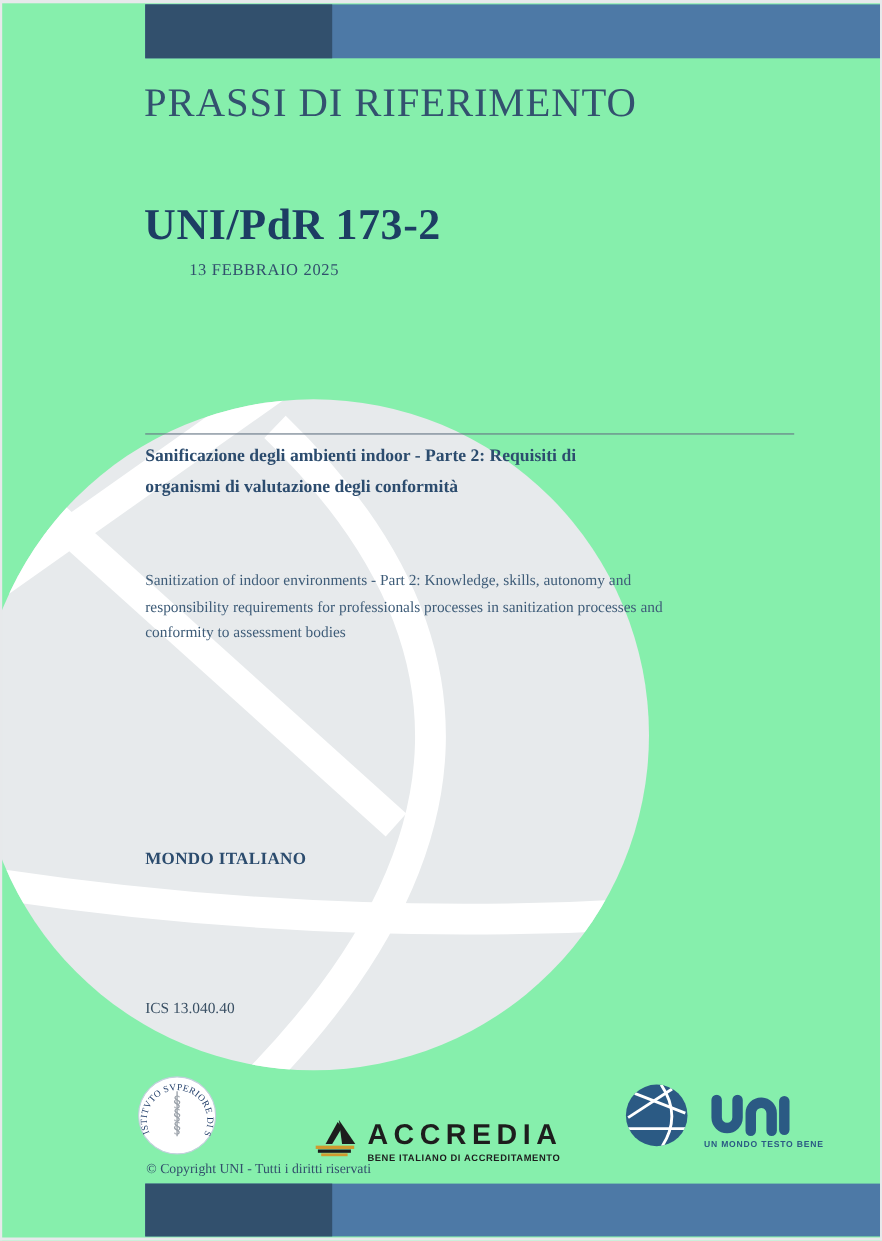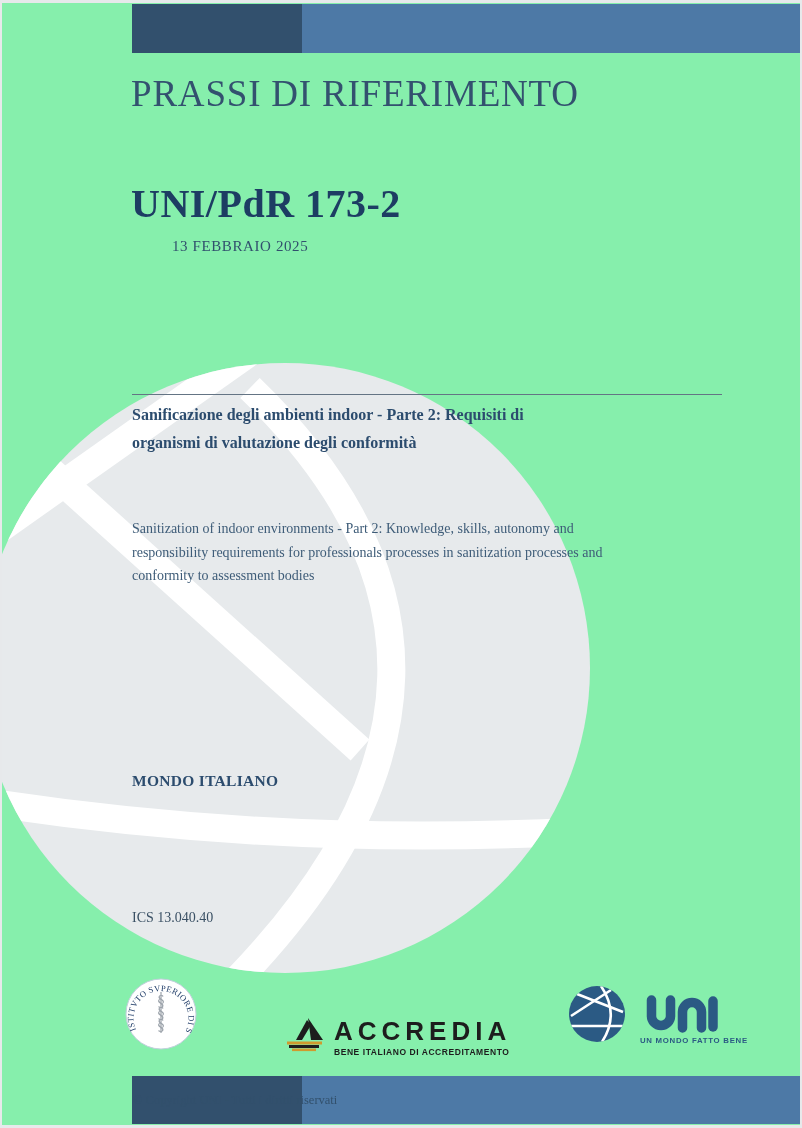--- a/index.html
+++ b/index.html
@@ -41,21 +41,21 @@
   .accredia-logo{left:286px;top:1002px;display:flex;align-items:flex-start;gap:10px;
     font-family:Liberation Sans, sans-serif;margin-top:16px;}
   .accredia-text .name{font-size:26px;font-weight:600;letter-spacing:5px;color:#1d1d1d;line-height:26px;}
   .accredia-text .tagline{font-size:8.5px;font-weight:bold;letter-spacing:0.55px;color:#1d1d1d;margin-top:3px;}
 
   .uni-logo{left:568px;top:985px;display:flex;align-items:flex-start;gap:14px;}
   .uni-right{display:flex;flex-direction:column;padding-top:10px;}
   .uni-tagline{font-family:"Liberation Sans","DejaVu Sans",sans-serif;font-size:7.8px;font-weight:bold;
     letter-spacing:0.72px;color:#2b5a84;margin-top:3px;}
 
-  .copyright{left:133px;top:1055px;font-size:12.5px;color:#32506c;margin-top:38px;}
+  .copyright{left:133px;top:1055px;font-size:12.5px;color:#32506c;}
 </style>
 </head>
 <body>
 
 <div class="page">
 
   <svg class="watermark" width="802" height="1128" viewBox="0 0 802 1128">
     <defs>
       <clipPath id="wmclip">
           <circle cx="285" cy="668" r="305"></circle>
@@ -145,21 +145,21 @@
       </g>
     </svg>
     <div class="uni-right">
       <svg width="85" height="38" viewBox="0 0 72 38">
         <g stroke="#2b5a84" stroke-width="9.5" stroke-linecap="round" fill="none">
           <path d="M 5 5 L 5 21 A 9.5 9.5 0 0 0 24 21 L 24 5"></path>
           <path d="M 36 33 L 36 17 A 9.5 9.5 0 0 1 55 17 L 55 33"></path>
           <path d="M 66.5 6 L 66.5 32"></path>
         </g>
       </svg>
-      <div class="uni-tagline">UN MONDO FATTO BENE</div>
+      <div class="uni-tagline">UN MONDO TESTO BENE</div>
     </div>
   </div>
 
   <div class="abs copyright">© Copyright UNI - Tutti i diritti riservati</div>
 
   <div class="bar bottom-bar">
     <div class="dark"></div>
   </div>
 
 </div>

